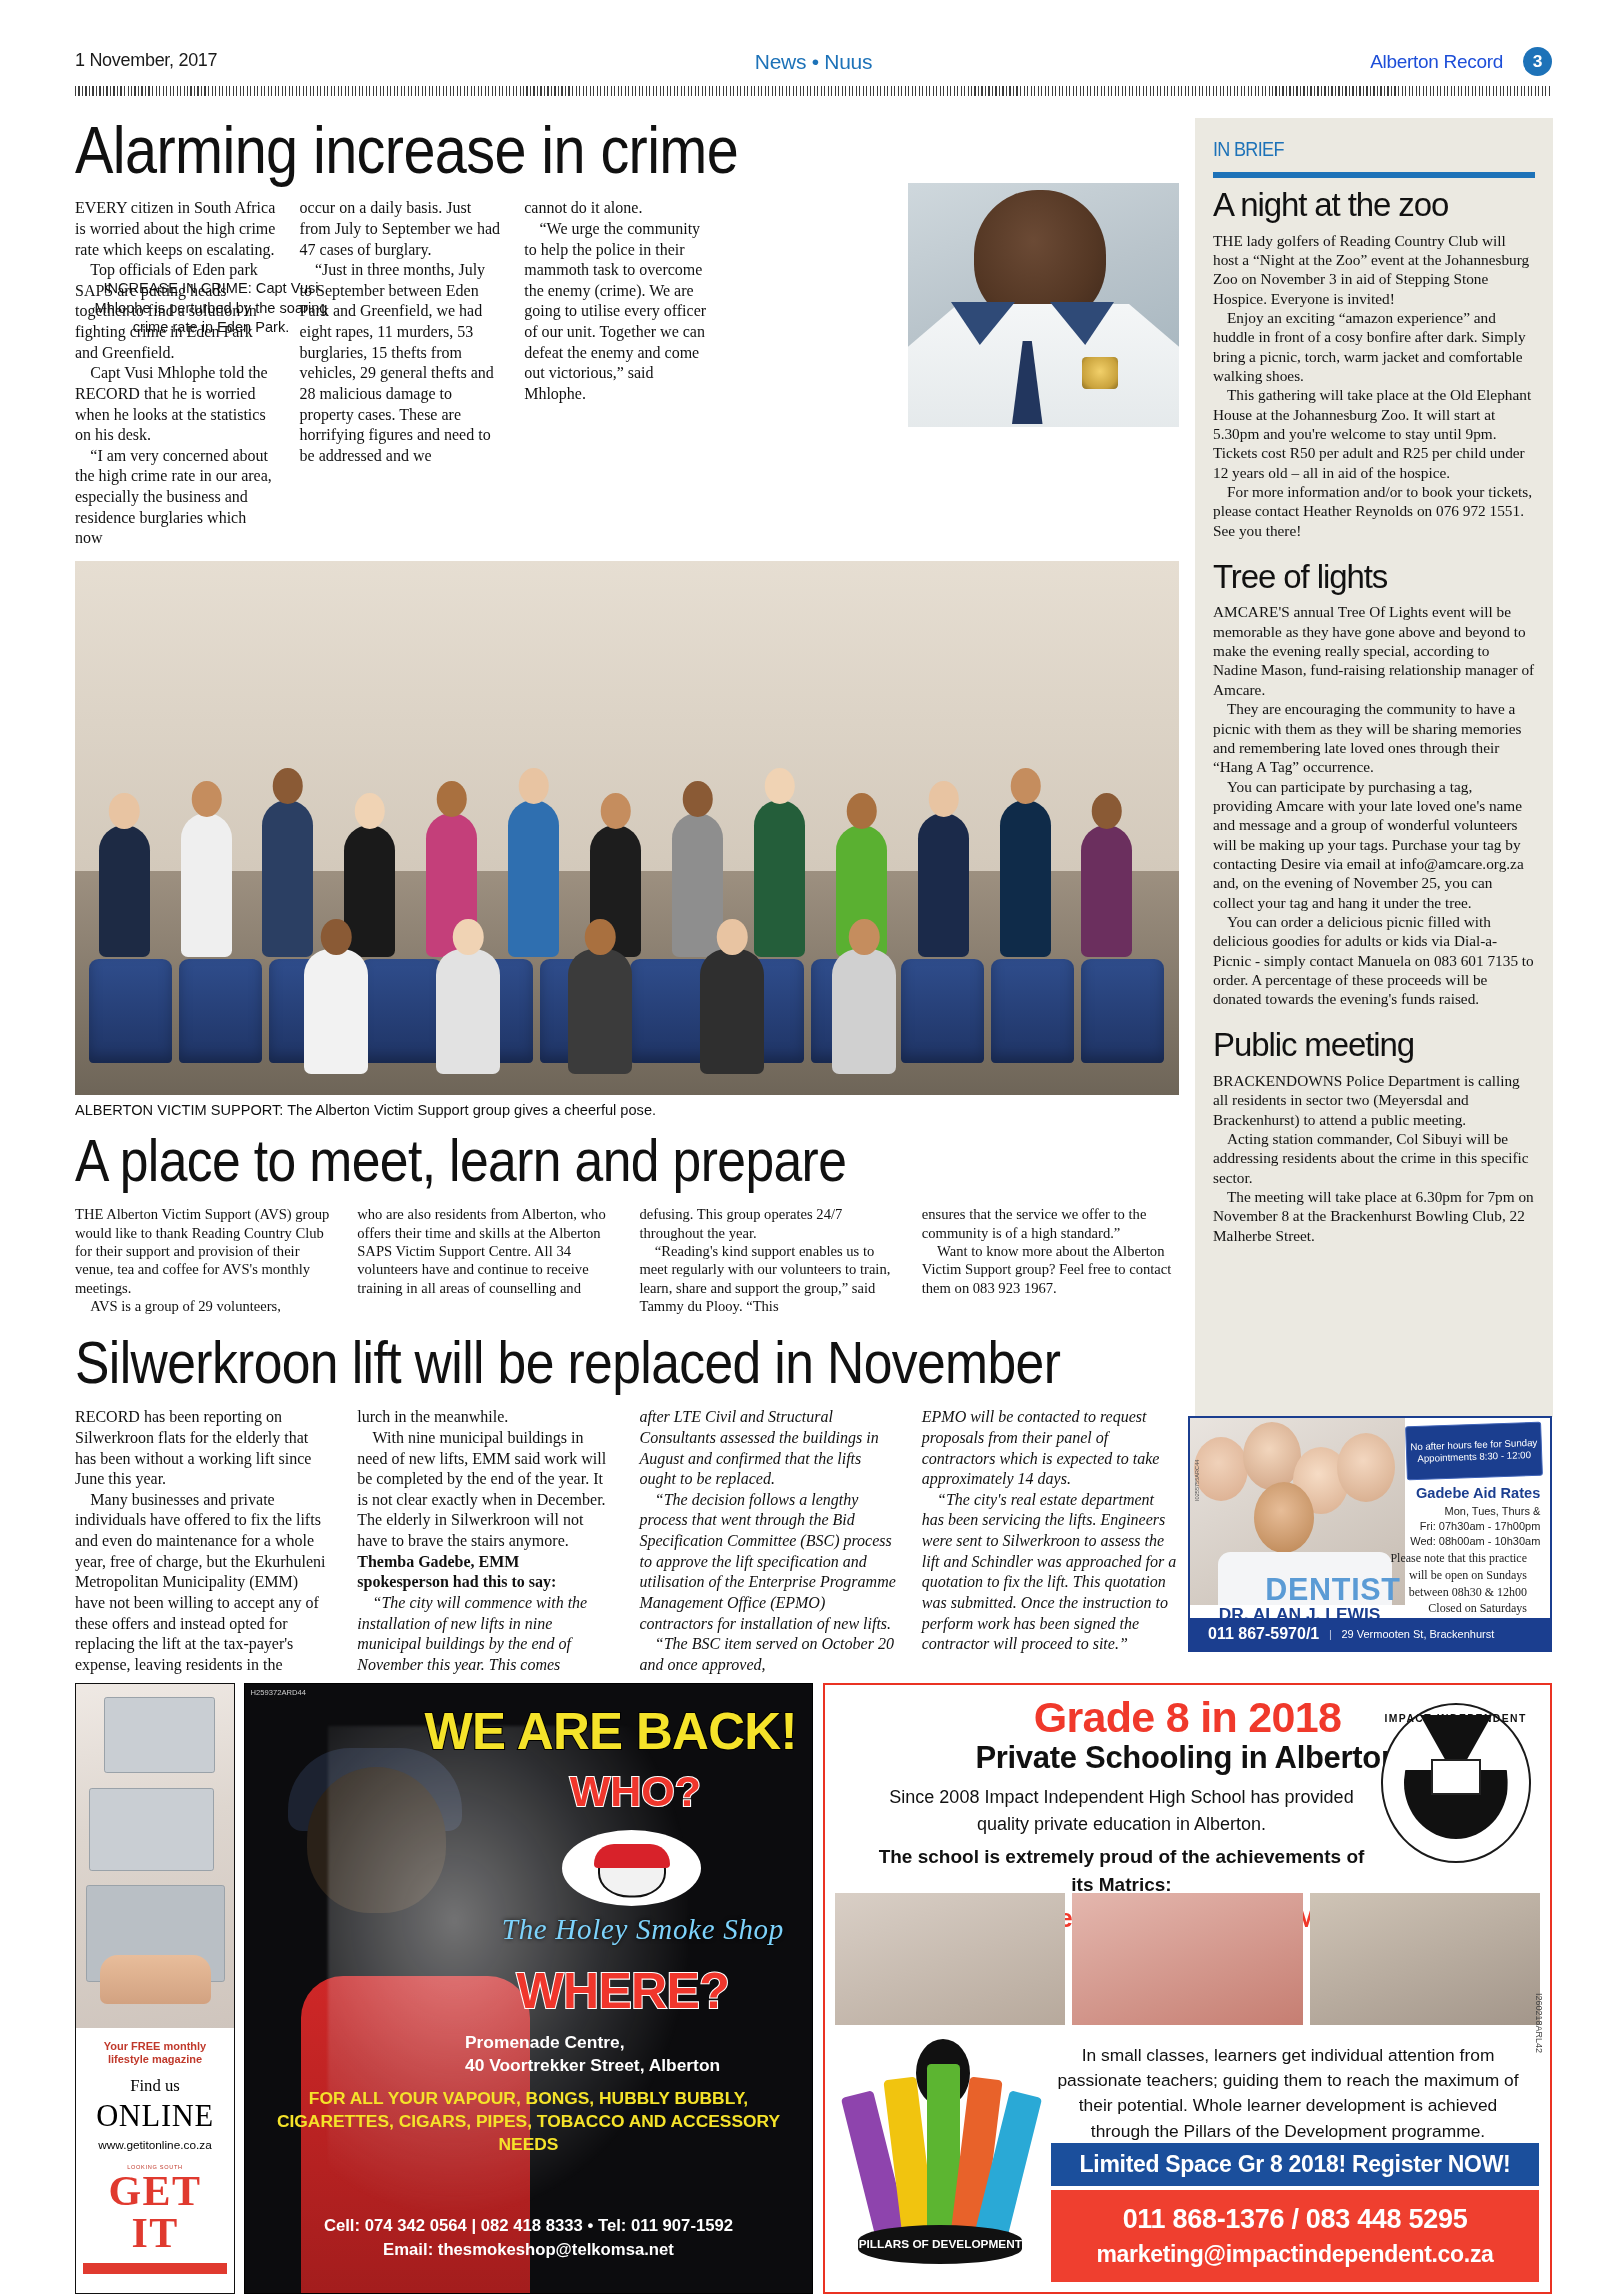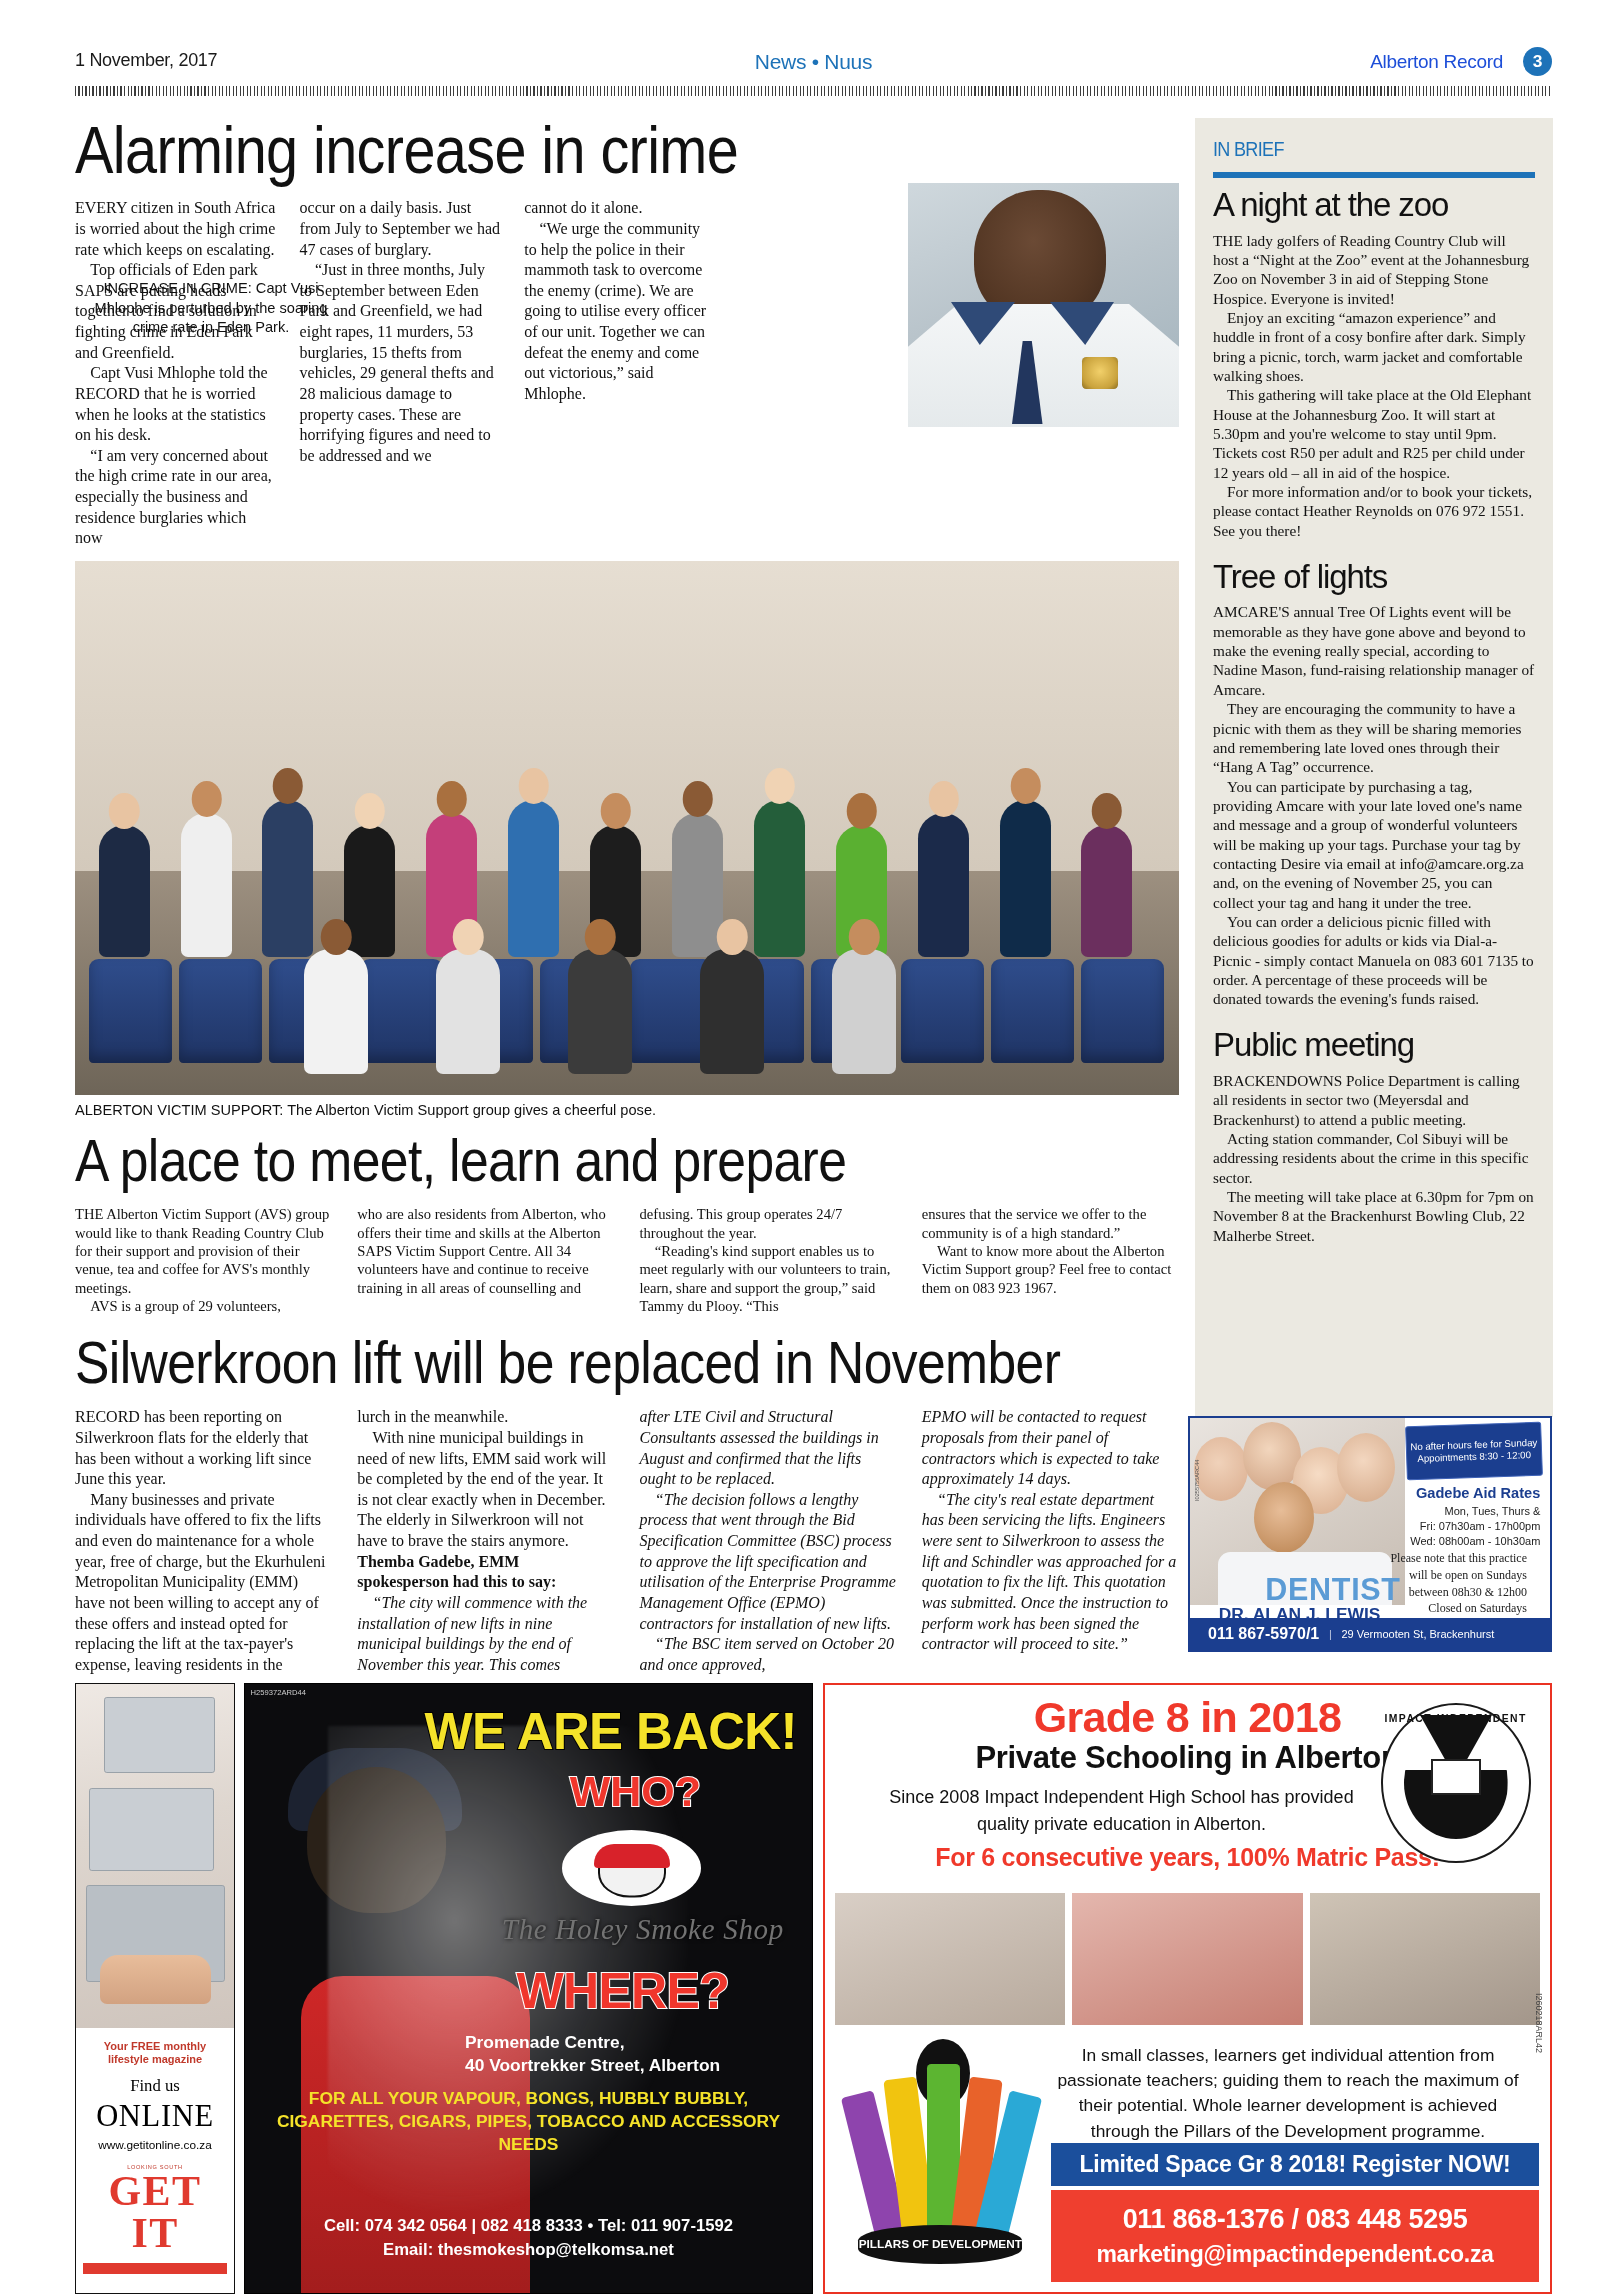--- a/index.html
+++ b/index.html
@@ -324,21 +324,21 @@
     width:68px; height:53px; border-radius:46%;
     background:#f2f2f2; border:2.1px solid #111;
   }
   .sm-logo-hat {
     position:absolute; left:50%; top:14px; transform:translateX(-50%);
     width:76px; height:23.6px; background:#d8222a; border-radius:28px 28px 5.6px 5.6px;
   }
   .sm-shop {
     position:absolute; right:28px; top:229px;
     font-family:"Liberation Serif", serif; font-style:italic;
-    font-size:29px; color:#737373; letter-spacing:0.7px;
+    font-size:29px; color:#7dd3fc; letter-spacing:0.7px;
     text-shadow:0 0 4.2px rgba(0,0,0,.9);
     text-align:right;
   }
   .sm-where {
     position:absolute; right:83px; top:278px;
     font-family:"Liberation Sans", sans-serif; font-weight:bold;
     font-size:50px; color:#f0362c; -webkit-text-stroke:2.1px #fff;
     paint-order:stroke fill; letter-spacing:-0.7px;
   }
   .sm-addr {
@@ -709,20 +709,21 @@
 40 Voortrekker Street, Alberton</div>
   <div class="sm-needs">FOR ALL YOUR VAPOUR, BONGS, HUBBLY BUBBLY, CIGARETTES, CIGARS, PIPES, TOBACCO AND ACCESSORY NEEDS</div>
   <div class="sm-contact" style="white-space:pre-line;">Cell: 074 342 0564  |  082 418 8333 • Tel: 011 907-1592
 Email: thesmokeshop@telkomsa.net</div>
 </div>
 
 <div class="ad-impact">
   <div class="im-g8">Grade 8 in 2018</div>
   <div class="im-priv">Private Schooling in Alberton</div>
   <div class="im-since" style="padding:0 174px 0 42px;">Since 2008 Impact Independent High School has provided quality private education in Alberton.</div>
+  <div class="im-proud" style="padding:0 174px 0 42px;">The school is extremely proud of the achievements of its Matrics:</div>
   <div class="im-pass">For 6 consecutive years, 100% Matric Pass!</div>
 
   <div class="im-crest">
     <div class="im-crest-text">IMPACT·INDEPENDENT</div>
     <div class="im-crest-inner"></div>
     <div class="im-crest-tri"></div>
     <div class="im-crest-book"></div>
   </div>
 
   <div class="im-photos">

